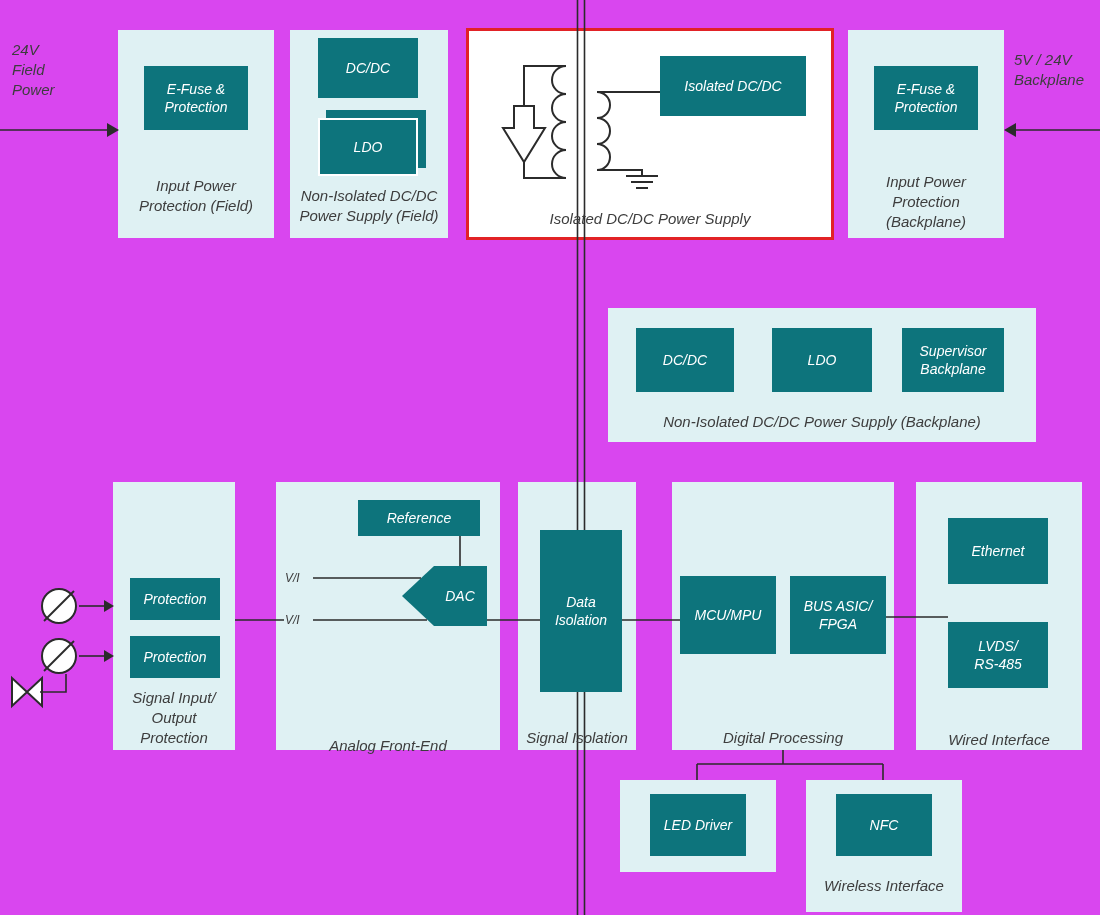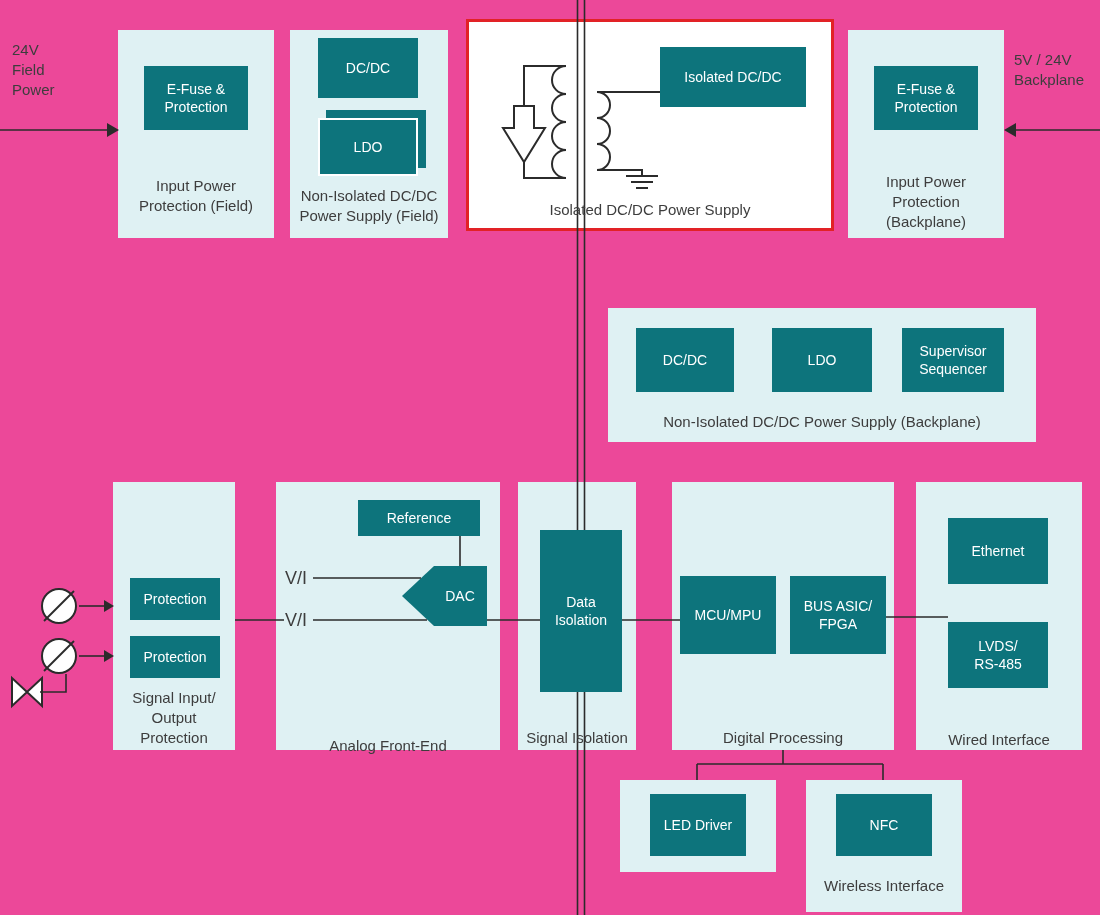--- a/index.html
+++ b/index.html
@@ -1,17 +1,17 @@
 <!DOCTYPE html>
 <html style="--chip-teal: #0d747c; --block-bg: #dff1f3; --highlight-red: #e22226; --text: #3d3d3d; --wire: #2b2b2b;"><head>
 <meta charset="utf-8">
 <style>
   * { margin:0; padding:0; box-sizing:border-box; }
   body { background:#ffffff; font-family:"Liberation Sans", sans-serif; }
-  .stage { position:relative; width:1100px; height:915px; background:#ec4899; overflow:hidden; }
+  .stage { position:relative; width:1100px; height:915px; background:#d946ef; overflow:hidden;font-style:italic; }
   .wires { position:absolute; left:0; top:0; z-index:5; }
 
   .group { position:absolute; background: var(--block-bg, #dff1f3); }
   .group.highlight { background:#ffffff; border:3px solid var(--highlight-red, #e22226); }
 
   .chip {
     position:absolute; z-index:10;
     background: var(--chip-teal, #0d747c); color:#fff;
     display:flex; align-items:center; justify-content:center;
     text-align:center; font-size:14px; line-height:18px; white-space:pre-line;
@@ -21,21 +21,21 @@
 
   .caption {
     position:absolute; z-index:11; left:0; right:0;
     text-align:center; color: var(--text, #3d3d3d);
     font-size:15px; line-height:20px; white-space:pre-line;
   }
   .ext-label {
     position:absolute; z-index:11; color: var(--text, #3d3d3d);
     font-size:15px; line-height:20px; white-space:pre-line;
   }
-  .vi { position:absolute; z-index:11; color: var(--text, #3d3d3d); font-size:18px; line-height:18px; }
+  .vi { position:absolute; z-index:11; color: var(--text, #3d3d3d); font-size:12px; line-height:18px; }
   .dac-label {
     position:absolute; z-index:11; color:#fff; font-size:14px;
     display:flex; align-items:center; justify-content:center; text-align:center;
   }
 
   
   .w  { fill:none; stroke: var(--wire, #2b2b2b); stroke-width:1.6; }
   .w2 { fill:none; stroke: var(--wire, #2b2b2b); stroke-width:2; }
   .sym { fill:#ffffff; stroke: var(--wire, #2b2b2b); stroke-width:2; }
   .head { fill: var(--wire, #2b2b2b); stroke:none; }
@@ -130,38 +130,38 @@
   </div>
 
   <div class="group" style="left:290px; top:30px; width:158px; height:208px;">
     <div class="chip" style="left:28px; top:8px; width:100px; height:60px;">DC/DC</div>
     <div class="chip layer-back" style="left:36px; top:80px; width:100px; height:58px;"></div>
     <div class="chip layer-front" style="left:28px; top:88px; width:100px; height:58px;">LDO</div>
     <div class="caption" style="top:156px;">Non-Isolated DC/DC
 Power Supply (Field)</div>
   </div>
 
-  <div class="group highlight" style="left:466px; top:19px; width:368px; height:212px;">
+  <div class="group highlight" style="left:466px; top:28px; width:368px; height:212px;">
     <div class="chip" style="left:191px; top:25px; width:146px; height:60px;">Isolated DC/DC</div>
     <div class="caption" style="top:178px;">Isolated DC/DC Power Supply</div>
   </div>
 
   <div class="group" style="left:848px; top:30px; width:156px; height:208px;">
     <div class="chip" style="left:26px; top:36px; width:104px; height:64px;">E-Fuse &amp;
 Protection</div>
     <div class="caption" style="top:142px;">Input Power
 Protection
 (Backplane)</div>
   </div>
 
   <div class="group" style="left:608px; top:308px; width:428px; height:134px;">
     <div class="chip" style="left:28px; top:20px; width:98px; height:64px;">DC/DC</div>
     <div class="chip" style="left:164px; top:20px; width:100px; height:64px;">LDO</div>
     <div class="chip" style="left:294px; top:20px; width:102px; height:64px;">Supervisor
-Sequencer</div>
+Backplane</div>
     <div class="caption" style="top:104px;">Non-Isolated DC/DC Power Supply (Backplane)</div>
   </div>
 
   <div class="group" style="left:113px; top:482px; width:122px; height:268px;">
     <div class="chip" style="left:17px; top:96px; width:90px; height:42px;">Protection</div>
     <div class="chip" style="left:17px; top:154px; width:90px; height:42px;">Protection</div>
     <div class="caption" style="top:206px;">Signal Input/
 Output
 Protection</div>
   </div>

